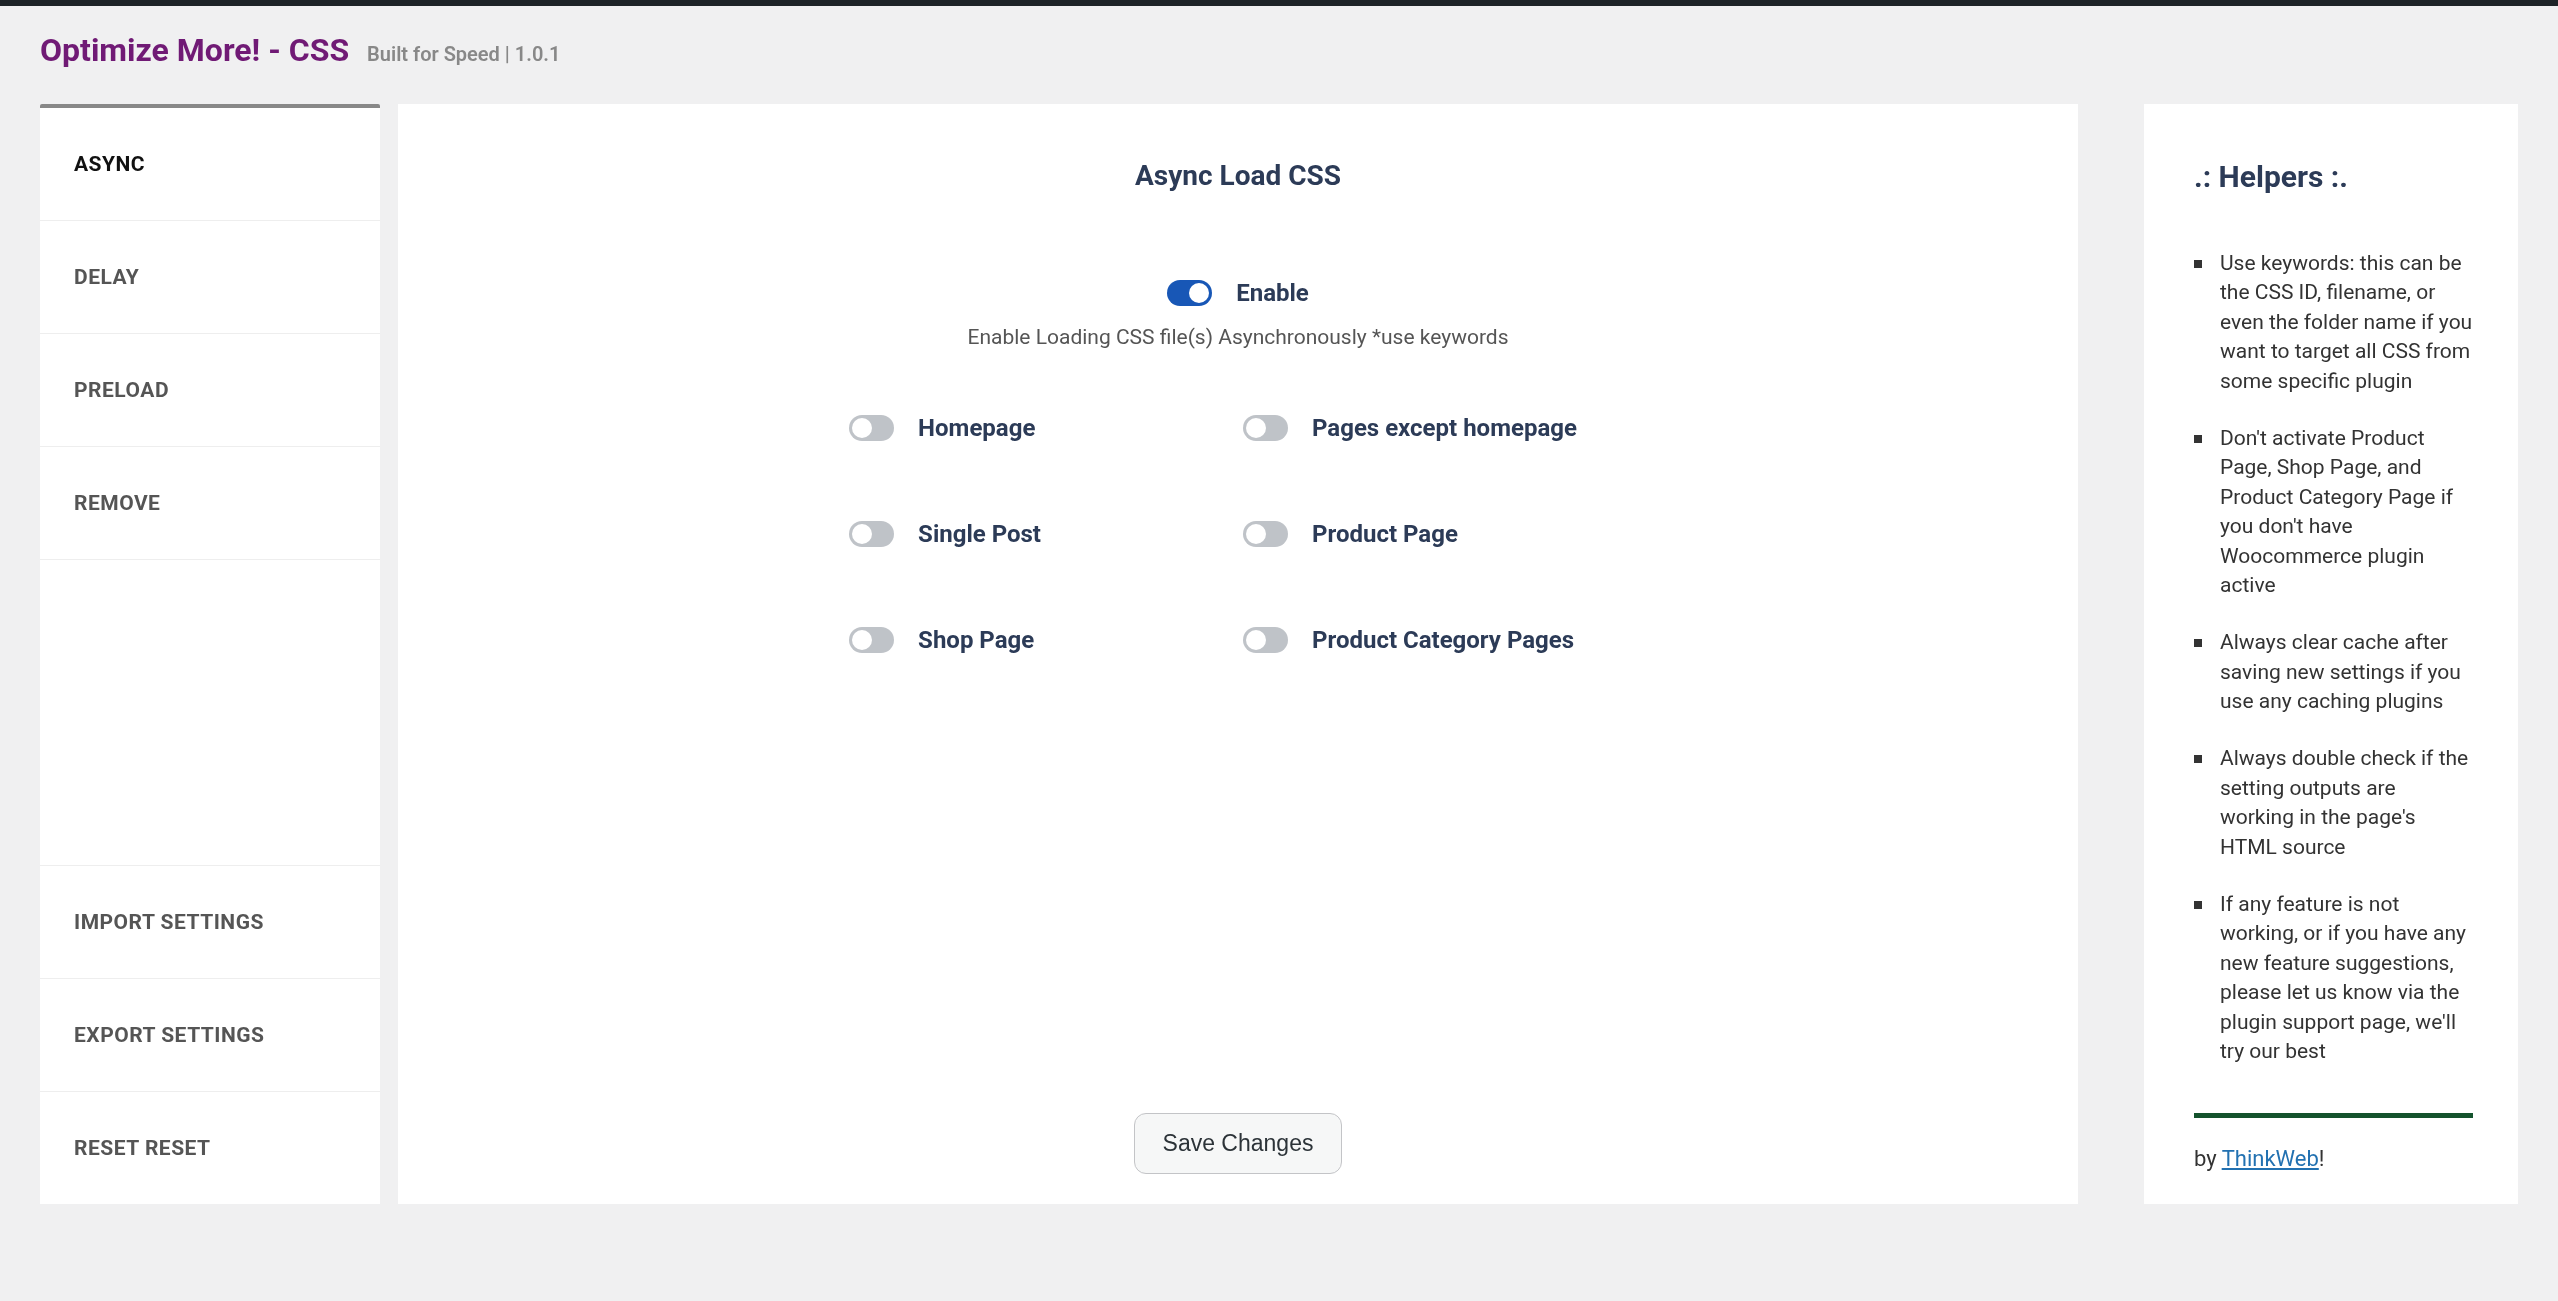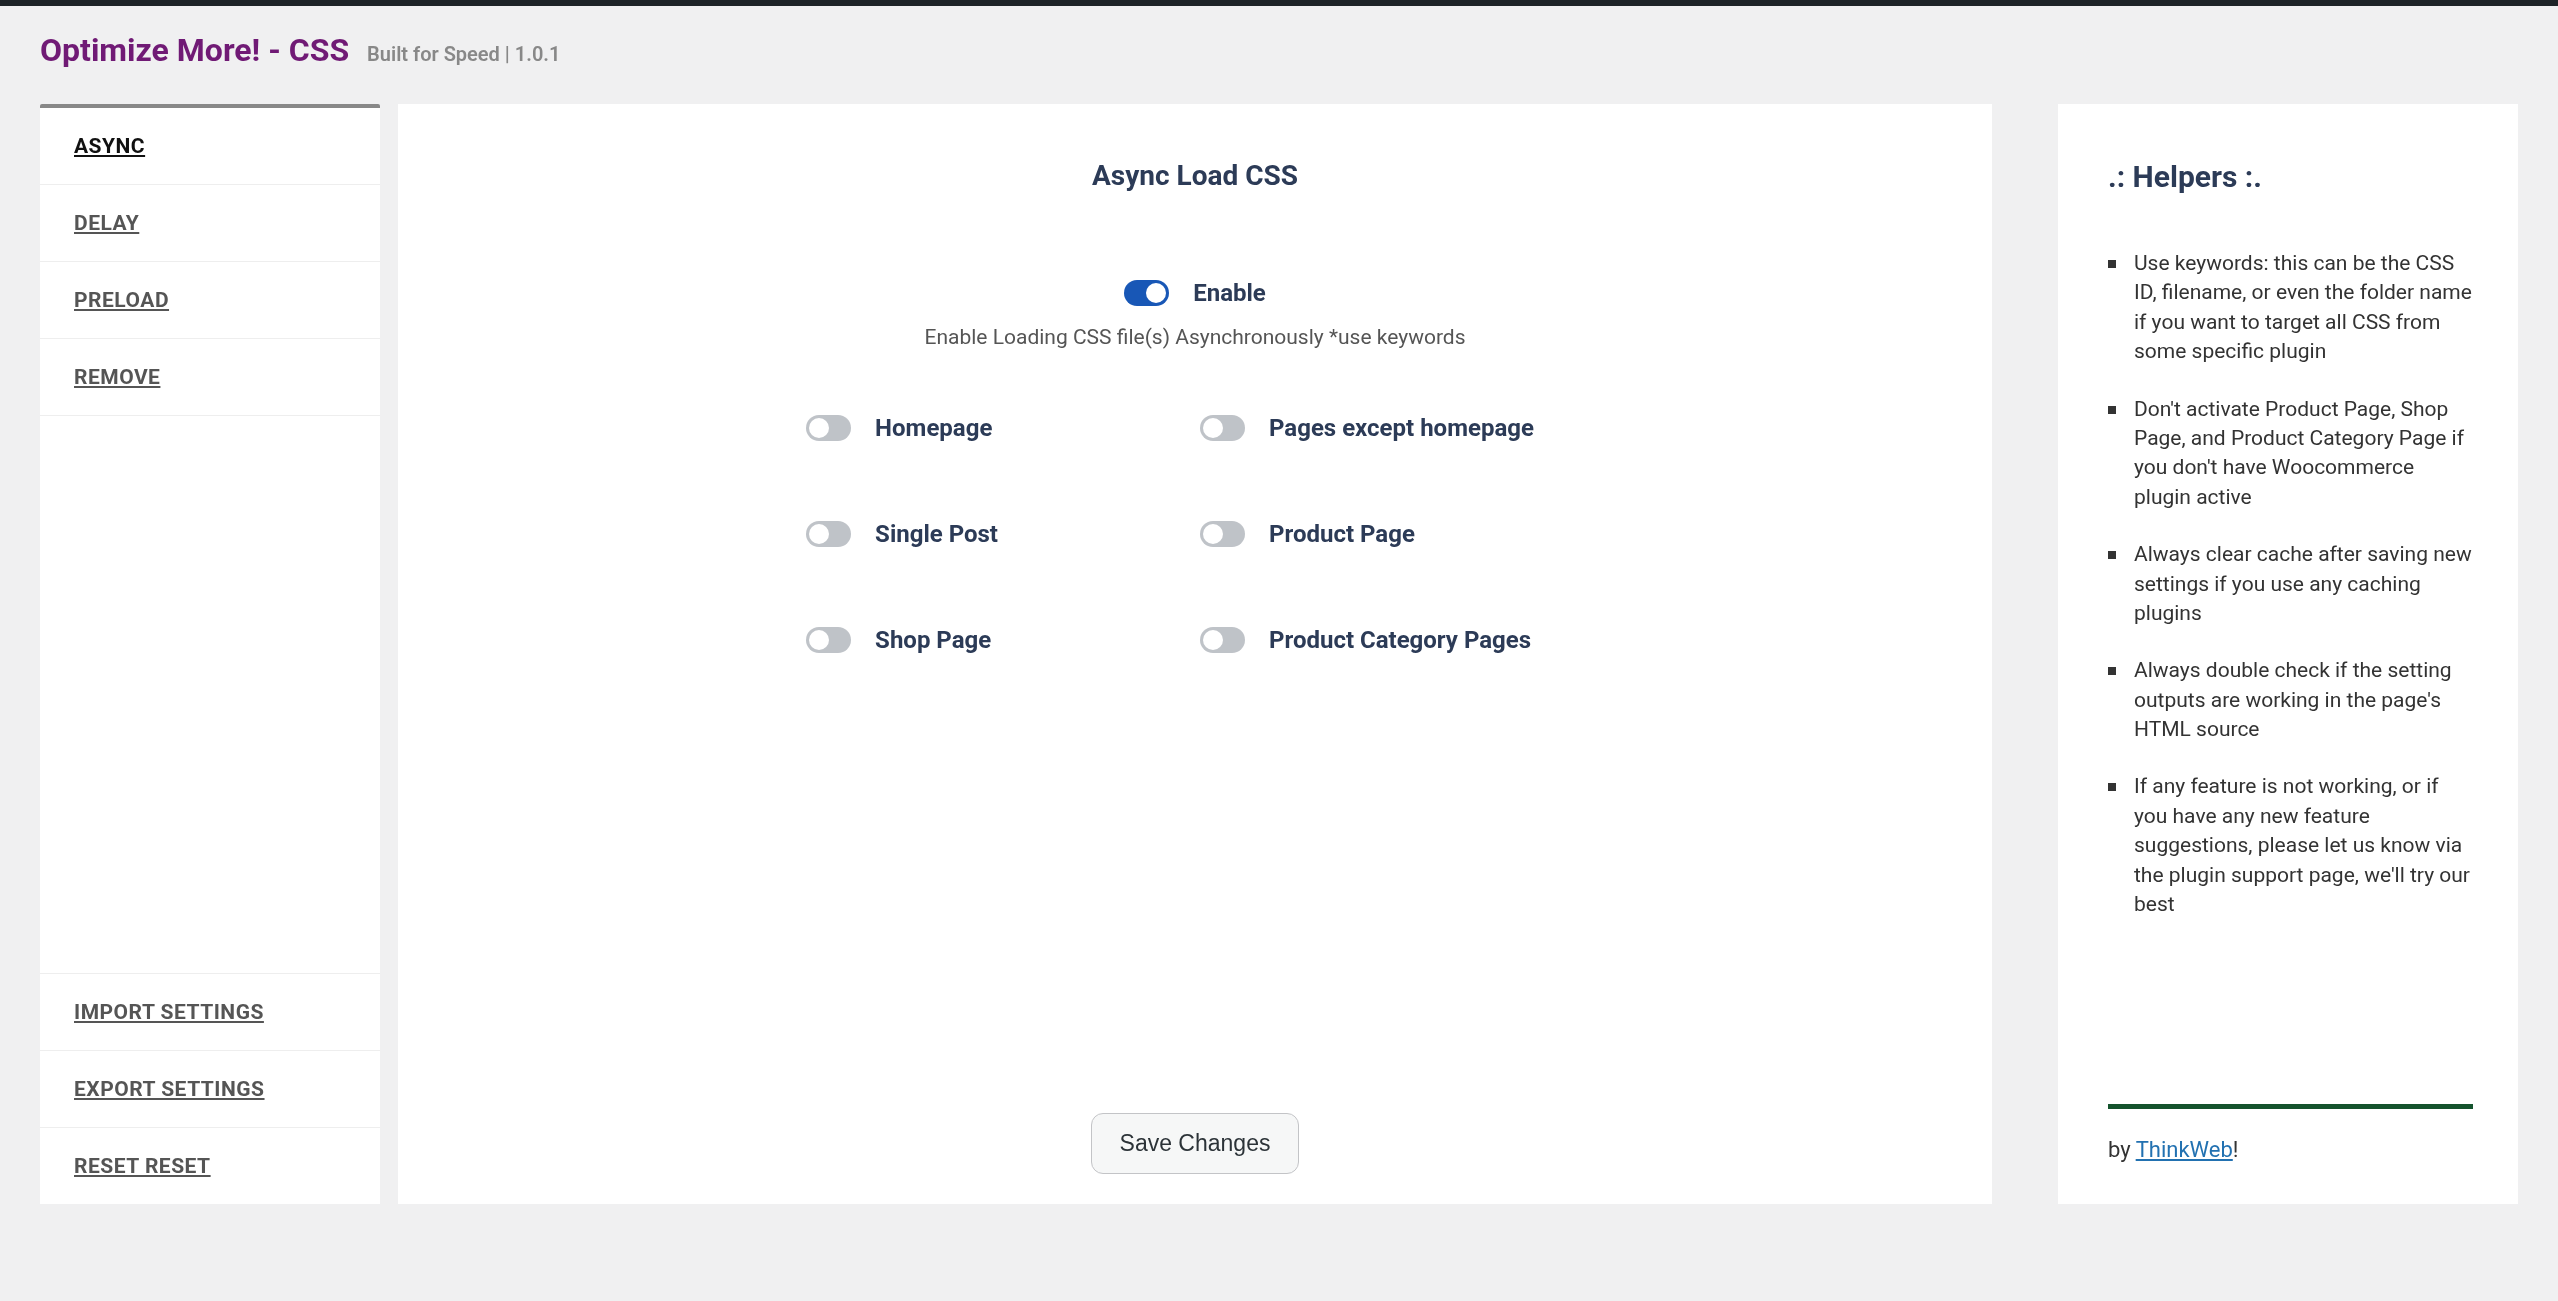--- a/index.html
+++ b/index.html
@@ -44,28 +44,27 @@
   flex-direction: column;
   border-top: 4px solid #888;
   border-radius: 2px 2px 0 0;
   min-height: 1100px;
 }
 .sidebar-top {
   display: flex;
   flex-direction: column;
 }
 .sidebar-item {
-  padding: 26px 34px;
+  padding: 44px 34px;
   border-bottom: 1px solid #eee;
   font-size: 21px;
   font-weight: 700;
   color: #555;
   letter-spacing: 0.5px;
   cursor: pointer;
-  text-decoration: underline;
 }
 .sidebar-item.active {
   color: #111;
 }
 .sidebar-bottom {
   margin-top: auto;
   display: flex;
   flex-direction: column;
 }
 .sidebar-bottom .sidebar-item {
@@ -153,23 +152,23 @@
 .save-button {
   background: #f6f7f7;
   border: 1px solid #c3c4c7;
   border-radius: 12px;
   padding: 16px 28px;
   font-size: 23px;
   color: #2c3338;
   cursor: pointer;
 }
 .helpers {
-  width: 460px;
+  width: 374px;
   background: #fff;
-  padding: 55px 45px 42px 50px;
+  padding: 55px 45px 33px 50px;
   min-height: 1100px;
   display: flex;
   flex-direction: column;
   margin-left: 48px;
 }
 .helpers h2 {
   font-size: 30px;
   font-weight: 700;
   color: #2c3b57;
   margin-bottom: 55px;

